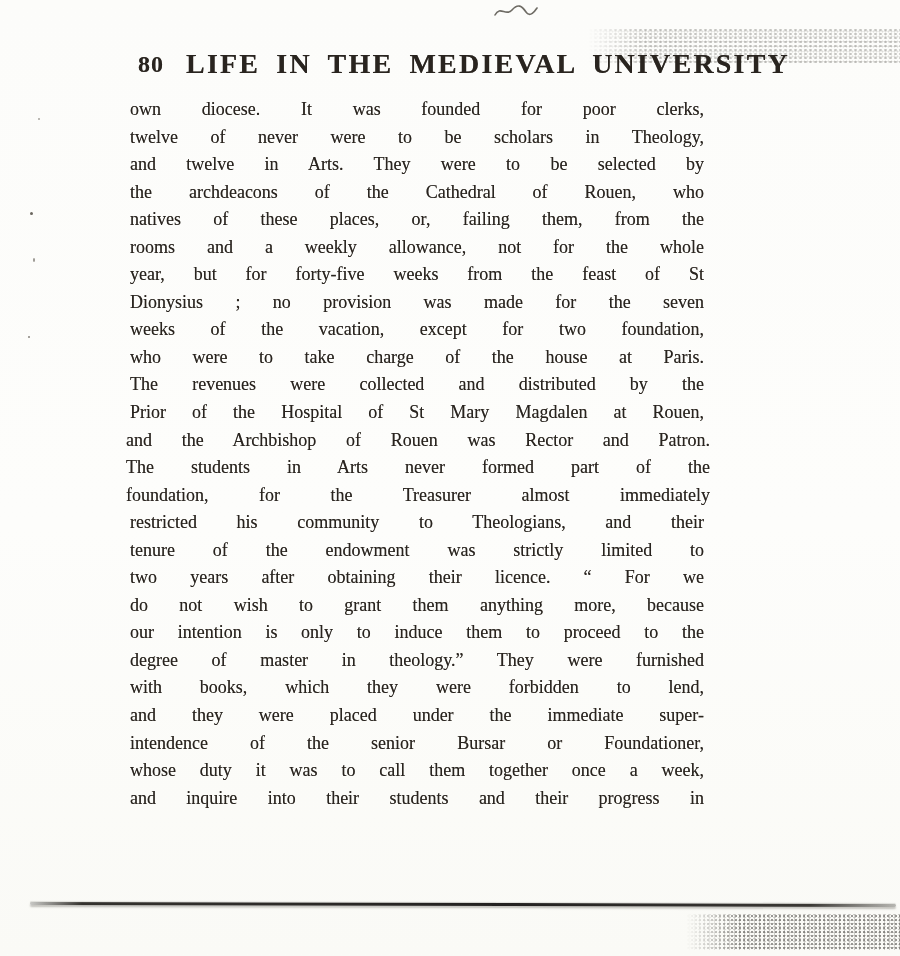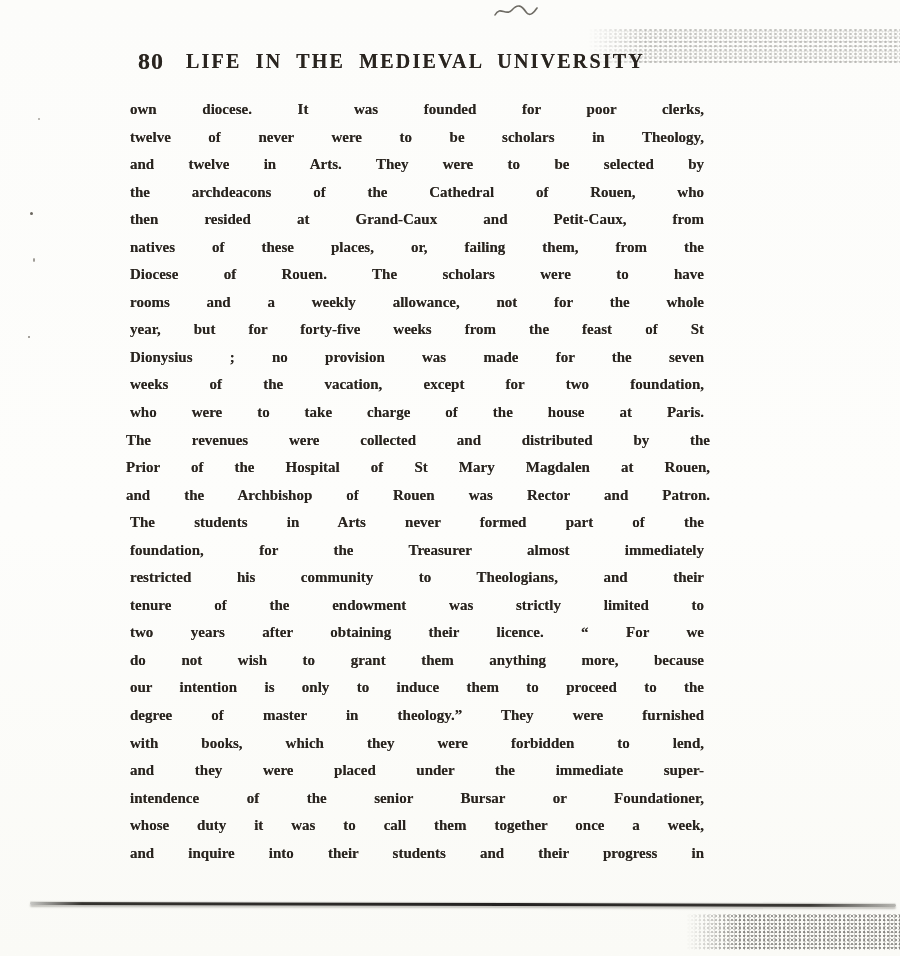--- a/index.html
+++ b/index.html
@@ -28,43 +28,42 @@
     gap: 22px;
     white-space: nowrap;
   }
   .page-number {
     font-size: 24px;
     font-weight: bold;
     letter-spacing: 1px;
     text-shadow: 0 0 0.4px rgba(40, 34, 28, 0.6);
   }
   .header-title {
-    font-size: 20px;
+    font-size: 28px;
     font-weight: bold;
     letter-spacing: 2.2px;
     word-spacing: 7px;
     text-shadow: 0 0 0.4px rgba(40, 34, 28, 0.6);
   }
 
   
   .body-text {
     position: absolute;
     top: 96px;
     left: 130px;
     width: 574px;
   }
   .line {
-    font-size: 15px;
+    font-size: 18px;
     line-height: 27.55px;
     text-align: justify;
     text-align-last: justify;
     text-shadow: 0 0 0.35px rgba(42, 36, 30, 0.55);
     white-space: nowrap;      
     overflow: visible;
-    font-weight: bold;
   }
   
   .body-text .line:nth-child(13),
   .body-text .line:nth-child(14),
   .body-text .line:nth-child(15) {
     margin-left: -4px;
     margin-right: -6px;
   }
 
   
@@ -123,23 +122,21 @@
   <header class="header">
     <span class="page-number">80</span>
     <span class="header-title">LIFE IN THE MEDIEVAL UNIVERSITY</span>
   </header>
 
   <main class="body-text">
     <div class="line">own diocese. It was founded for poor clerks,</div>
     <div class="line">twelve of never were to be scholars in Theology,</div>
     <div class="line">and twelve in Arts. They were to be selected by</div>
     <div class="line">the archdeacons of the Cathedral of Rouen, who</div>
-    <div class="line">then resided at Grand-Caux and Petit-Caux, from</div>
     <div class="line">natives of these places, or, failing them, from the</div>
-    <div class="line">Diocese of Rouen. The scholars were to have</div>
     <div class="line">rooms and a weekly allowance, not for the whole</div>
     <div class="line">year, but for forty-five weeks from the feast of St</div>
     <div class="line">Dionysius ; no provision was made for the seven</div>
     <div class="line">weeks of the vacation, except for two foundation,</div>
     <div class="line">who were to take charge of the house at Paris.</div>
     <div class="line">The revenues were collected and distributed by the</div>
     <div class="line">Prior of the Hospital of St Mary Magdalen at Rouen,</div>
     <div class="line">and the Archbishop of Rouen was Rector and Patron.</div>
     <div class="line">The students in Arts never formed part of the</div>
     <div class="line">foundation, for the Treasurer almost immediately</div>

